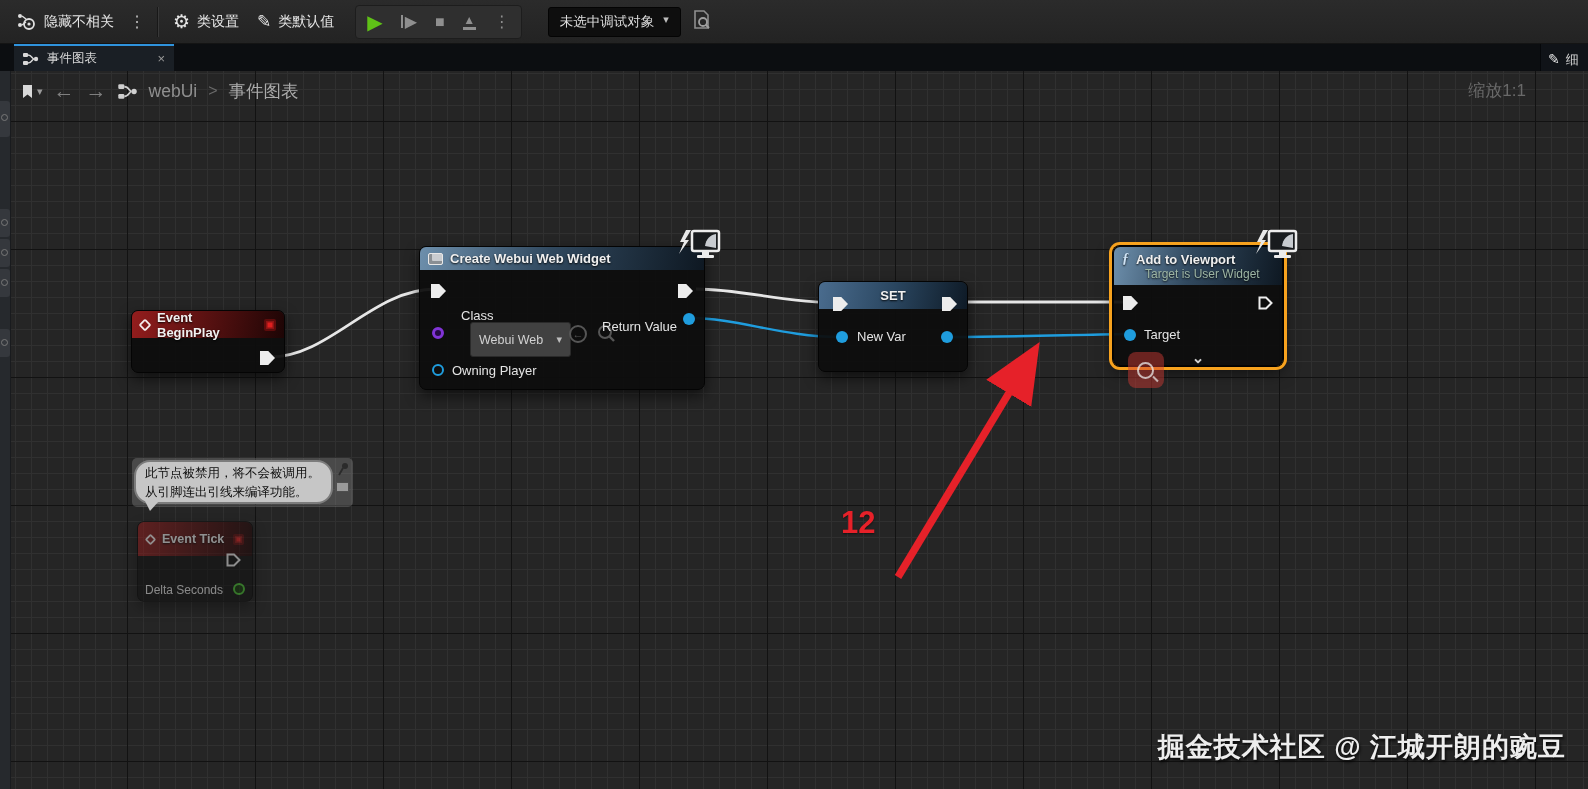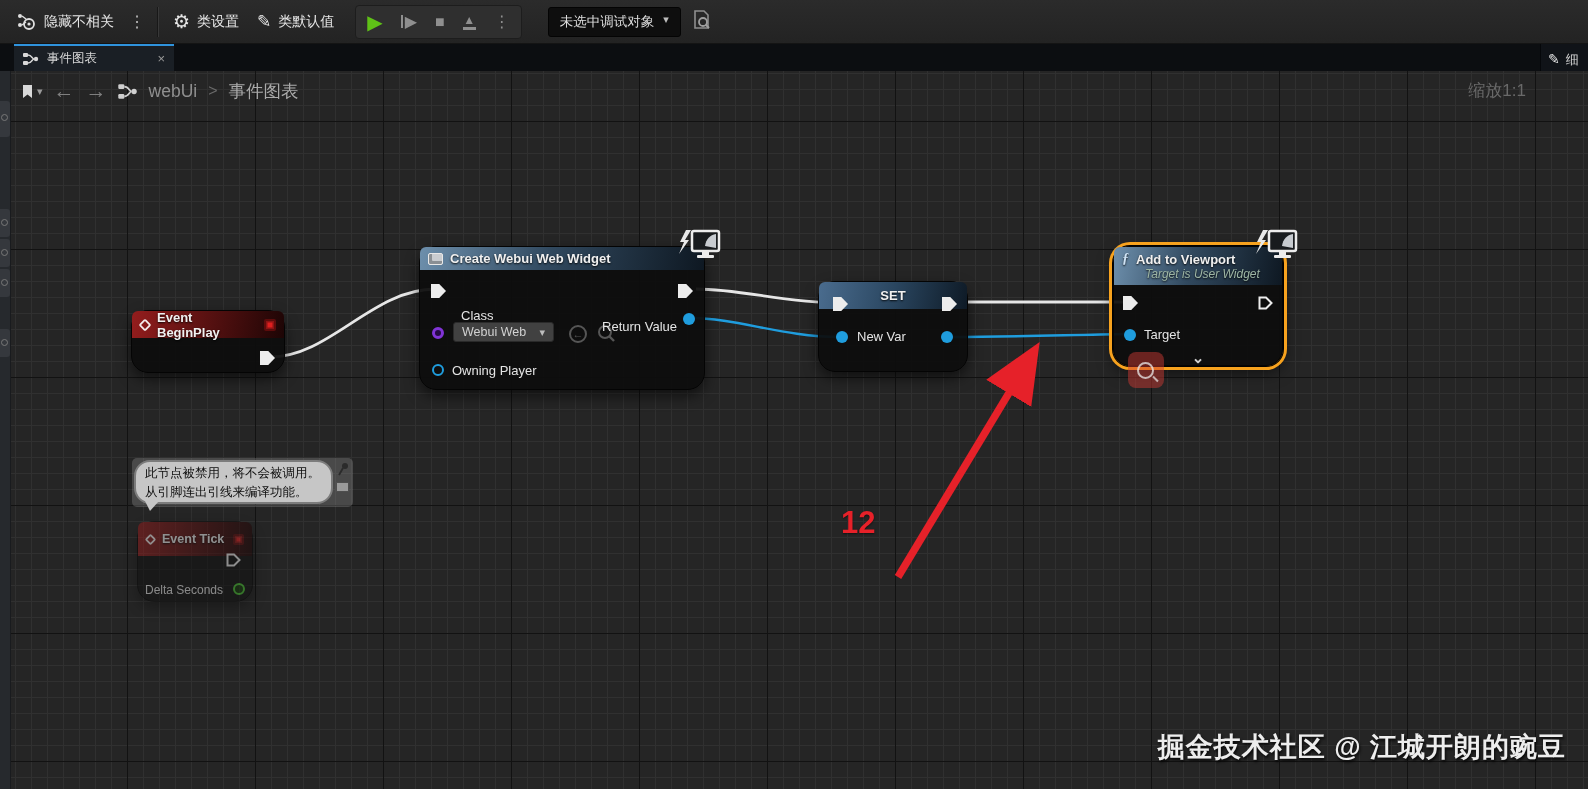--- a/index.html
+++ b/index.html
@@ -59,21 +59,21 @@
   .crumb-root { color:#8f8f8f; font-size:17.5px; }
   .crumb-sep { color:#6a6a6a; font-size:16px; }
   .crumb-cur { color:#aaaaaa; font-size:17.5px; }
   .chev-sm { color:#9a9a9a; font-size:11px; }
   .zoom-label { position:absolute; right:62px; top:8px; color:#696969; font-size:17px; z-index:3; }
 
   svg.wires, svg.annot { position:absolute; left:0; top:0; z-index:1; }
   svg.annot { z-index:6; }
 
   
-  .node { position:absolute; background:rgba(13,13,13,.94); border:1px solid #040404; border-radius:17px;
+  .node { position:absolute; background:rgba(13,13,13,.94); border:1px solid #040404; border-radius:7px;
           box-shadow:0 6px 14px rgba(0,0,0,.55), inset 0 1px 0 rgba(255,255,255,.07); z-index:2; }
   .node-hdr { display:flex; align-items:center; gap:7px; padding:0 8px; border-radius:6px 6px 0 0;
               color:#f0f0f0; font-weight:bold; font-size:13px; text-shadow:0 1px 2px rgba(0,0,0,.9); }
   .hdr-event { background:linear-gradient(100deg,#941d1d 0%,#5d1212 45%,#1d0505 100%); }
   .hdr-func  { background:linear-gradient(100deg,#6d8fac 0%,#31495f 45%,#0e1822 100%); }
   .hdr-set   { background:linear-gradient(100deg,#4a6c8e 0%,#2a4660 50%,#0e1a26 100%); }
   .diamond { width:10px; height:10px; border:2px solid #f3eaea; border-radius:2px;
              transform:rotate(45deg) scale(.92); flex:0 0 auto; }
   .redbox { margin-left:auto; width:12px; height:12px; background:#dd1f1f; border:2px solid #5e0c0c;
             border-radius:2px; box-shadow:inset 0 0 0 1.5px #8e1414; }
@@ -86,21 +86,21 @@
   .pin-fill-blue { background:#1f9dde; }
   .pin-hollow-blue { border:2.5px solid #1f9dde; background:transparent; }
   .pin-purple { border:3px solid #8134d6; background:#250a45; }
   .pin-green { border:2.5px solid #46c02f; background:#103307; }
   .node-label { position:absolute; color:#e4e4e4; font-size:13px; white-space:nowrap; }
   .dropdown { position:absolute; background:#414141; border:1px solid #2a2a2a; border-radius:3px;
               color:#d2d2d2; font-size:12.5px; display:flex; align-items:center; gap:9px; padding:0 8px; }
   .ring-ic { position:absolute; width:18px; height:18px; border:2px solid #565656; border-radius:50%;
              color:#565656; font-size:11px; display:flex; align-items:center; justify-content:center; }
   .selected-ring { box-shadow:0 0 0 1px #000, 0 0 0 4px #f7a21e, 0 6px 16px rgba(0,0,0,.6); }
-  .subtitle { font-weight:normal; font-style:italic; color:#9db5a4; font-size:12px; }
+  .subtitle { font-weight:normal; color:#9db5a4; font-size:12px; }
   .expand-chev { position:absolute; left:0; right:0; bottom:0px; text-align:center; color:#d2d2d2;
                  font-size:15px; font-weight:bold; line-height:14px; }
   .disabled { opacity:.52; }
 
   
   .bubble-panel { position:absolute; left:132px; top:387px; width:221px; height:49px;
                   background:rgba(160,160,160,.30); border-radius:5px; z-index:2; }
   .bubble { position:absolute; left:2px; top:2px; width:199px; height:44px; background:#c6c6c6;
             border:2px solid #7c7c7c; border-radius:16px; color:#0e0e0e; font-size:12.5px;
             line-height:1.55; padding:2px 9px; }
@@ -254,21 +254,21 @@
 
     <div class="node" style="left:419px;top:175px;width:286px;height:144px">
       <div class="node-hdr hdr-func" style="height:23px">
         <span class="widget-ic"></span>
         <span>Create Webui Web Widget</span>
       </div>
       <div class="exec-pin" style="left:11px;top:37px"></div>
       <div class="exec-pin" style="right:11px;top:37px"></div>
       <div class="node-label" style="left:41px;top:61px">Class</div>
       <div class="pin-c pin-purple" style="left:12px;top:80px"></div>
-      <div class="dropdown" style="left:33px;top:75px;width:101px;height:20px">
+      <div class="dropdown" style="left:50px;top:75px;width:101px;height:35px">
         <span style="flex:1">Webui Web</span>
         <span class="dd-chev">▾</span>
       </div>
       <div class="ring-ic" style="left:149px;top:78px">
         <span>←</span>
       </div>
       <div style="position:absolute;left:177px;top:77px">
         <svg width="19" height="19" viewBox="0 0 19 19">
           <circle cx="8" cy="8" r="6" fill="none" stroke="#565656" stroke-width="2"></circle>
           <path d="M12.5 12.5 L17 17" stroke="#565656" stroke-width="2.4"></path>

